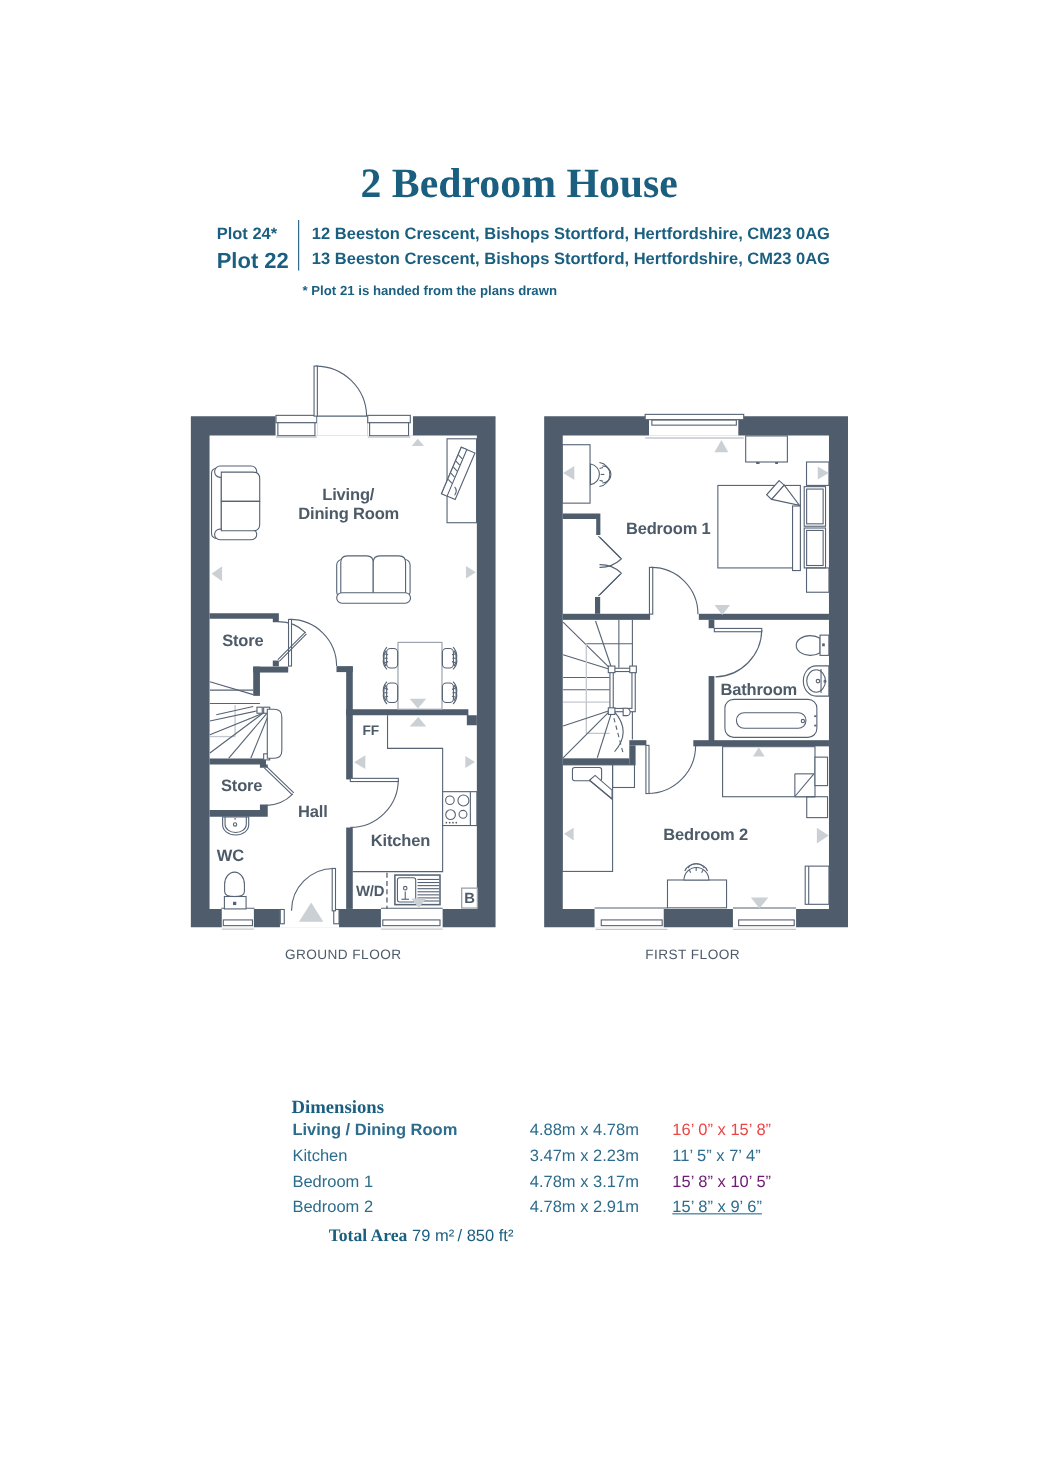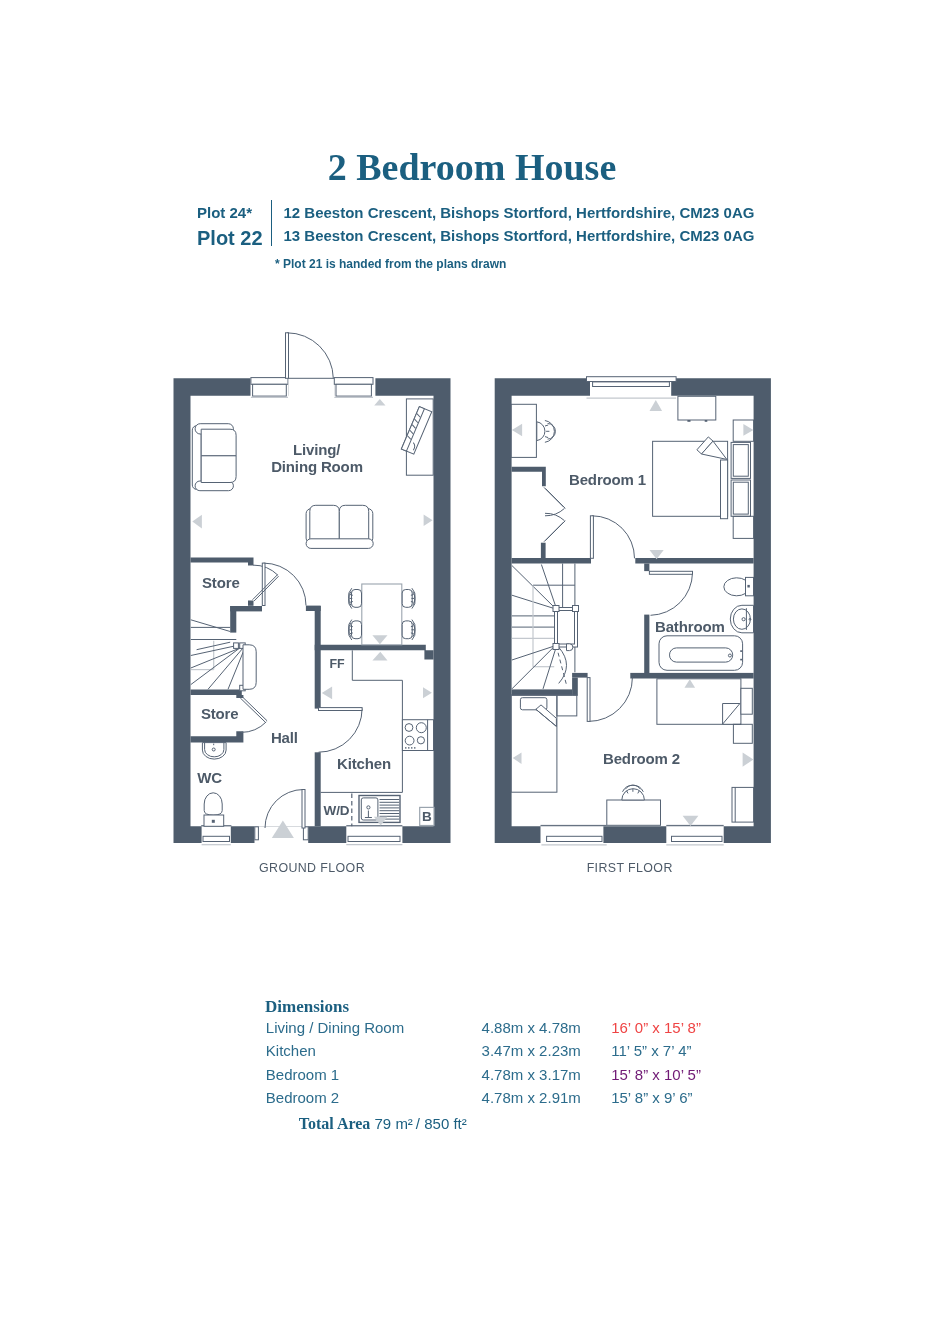--- a/index.html
+++ b/index.html
@@ -503,29 +503,29 @@
 
 <text class="lbl" x="689.8" y="632" font-size="15" text-anchor="middle">Bathroom</text>
 
 <text class="lbl" x="641.5" y="763.5" font-size="15" text-anchor="middle">Bedroom 2</text>
 
 <text class="cap" x="629.7" y="872" text-anchor="middle">FIRST FLOOR</text>
 </svg>
 
 <div class="abs" style="left:265px;top:997px;font-family:'Liberation Serif',serif;font-weight:700;font-size:17px;color:#1b5f80;">Dimensions</div>
 
-<div class="abs" style="color:#2c6c8c;left:265.8px;top:1018.7px;font-size:15px;">Living / Dining Room</div>
+<div class="abs" style="color:#2c6c8c;left:265.8px;top:1018.7px;font-size:15px;font-weight:bold;">Living / Dining Room</div>
 <div class="abs" style="color:#2c6c8c;left:481.6px;top:1018.7px;font-size:15px;">4.88m x 4.78m</div>
 <div class="abs" style="color:#ef4444;left:611.2px;top:1018.7px;font-size:15px;">16’ 0” x 15’ 8”</div>
 
 <div class="abs" style="color:#2c6c8c;left:265.8px;top:1042.1px;font-size:15px;">Kitchen</div>
 <div class="abs" style="color:#2c6c8c;left:481.6px;top:1042.1px;font-size:15px;">3.47m x 2.23m</div>
 <div class="abs" style="color:#2c6c8c;left:611.2px;top:1042.1px;font-size:15px;">11’ 5” x 7’ 4”</div>
 
 <div class="abs" style="color:#2c6c8c;left:265.8px;top:1065.5px;font-size:15px;">Bedroom 1</div>
 <div class="abs" style="color:#2c6c8c;left:481.6px;top:1065.5px;font-size:15px;">4.78m x 3.17m</div>
 <div class="abs" style="color:#701a75;left:611.2px;top:1065.5px;font-size:15px;">15’ 8” x 10’ 5”</div>
 
 <div class="abs" style="color:#2c6c8c;left:265.8px;top:1088.9px;font-size:15px;">Bedroom 2</div>
 <div class="abs" style="color:#2c6c8c;left:481.6px;top:1088.9px;font-size:15px;">4.78m x 2.91m</div>
-<div class="abs" style="color:#2c6c8c;left:611.2px;top:1088.9px;font-size:15px;">15’ 8” x 9’ 6”</div>
+<div class="abs" style="color:#2c6c8c;left:611.2px;top:1088.9px;font-size:15px;text-decoration:underline;">15’ 8” x 9’ 6”</div>
 
 <div class="abs teal" style="left:265.8px;top:1114.5px;font-size:15px;margin-left:33px;"><span style="font-family:'Liberation Serif',serif;font-weight:700;font-size:16px;">Total Area</span> 79 m² / 850 ft²</div>
 
 </body></html>

